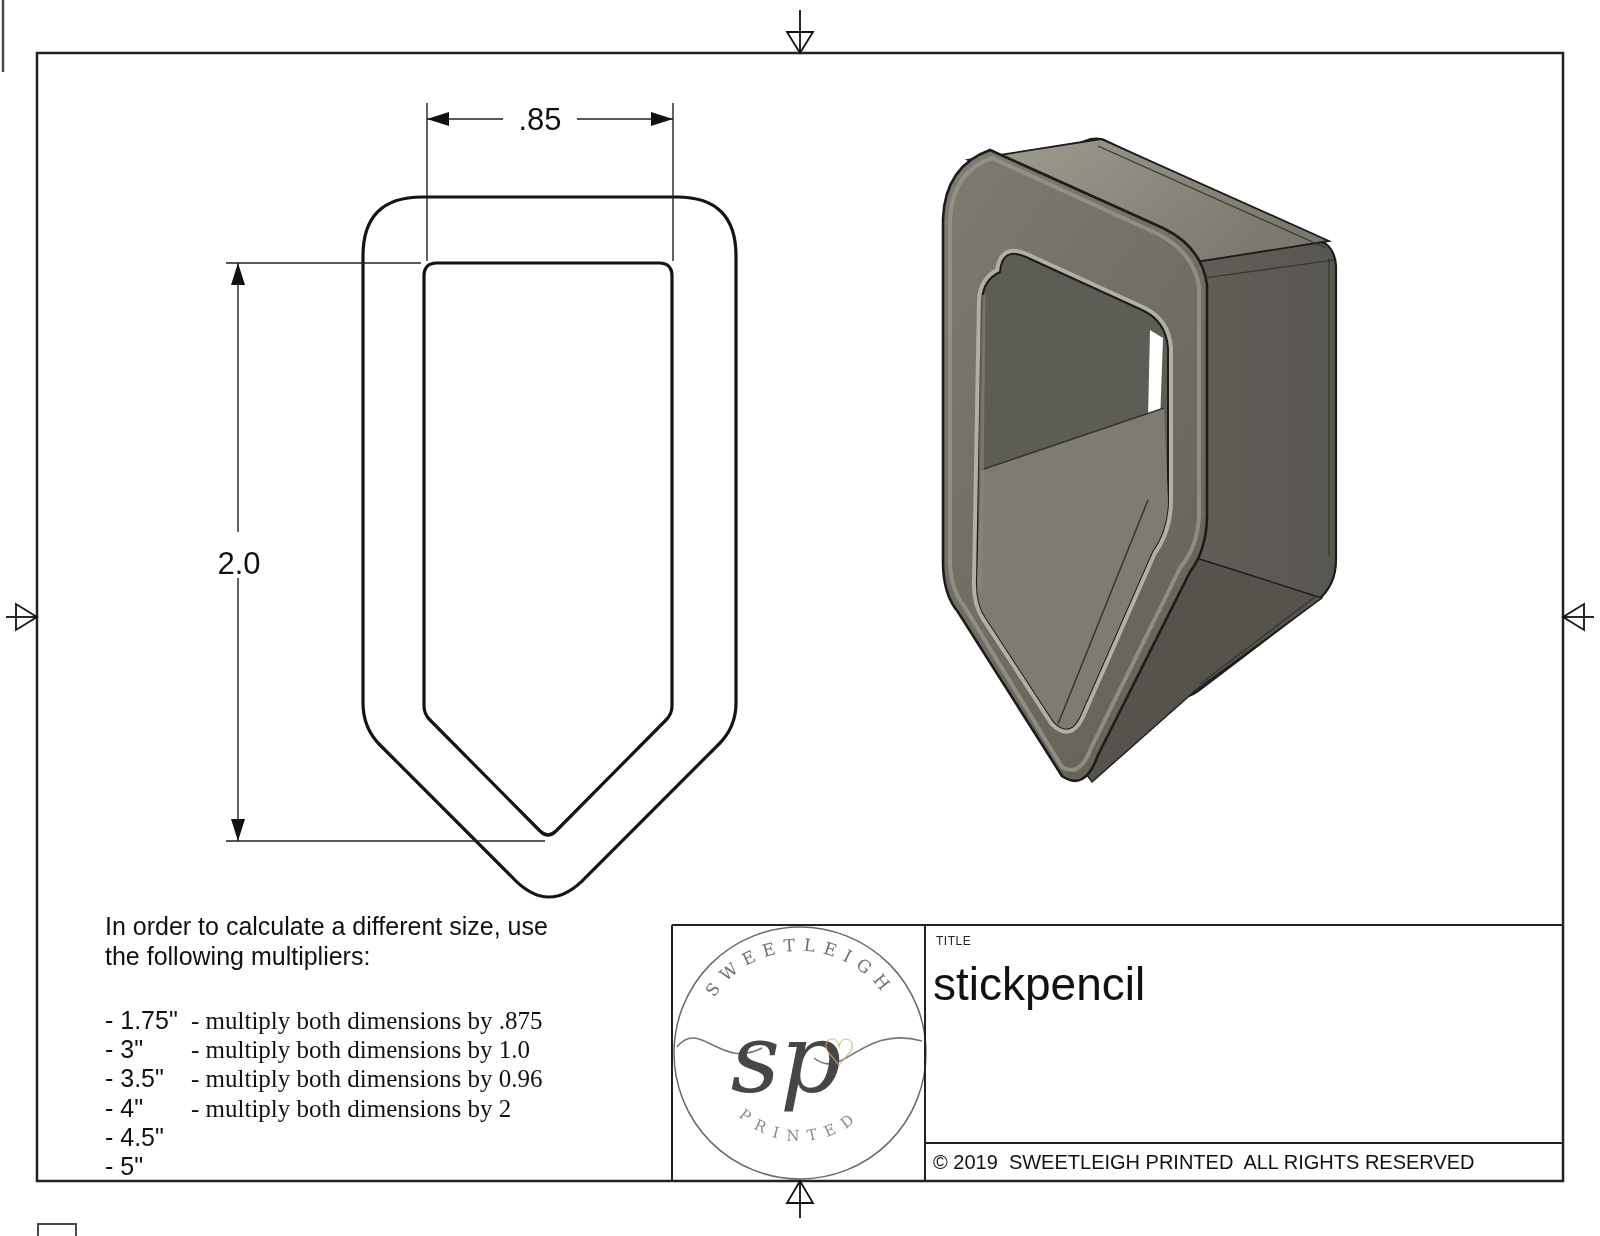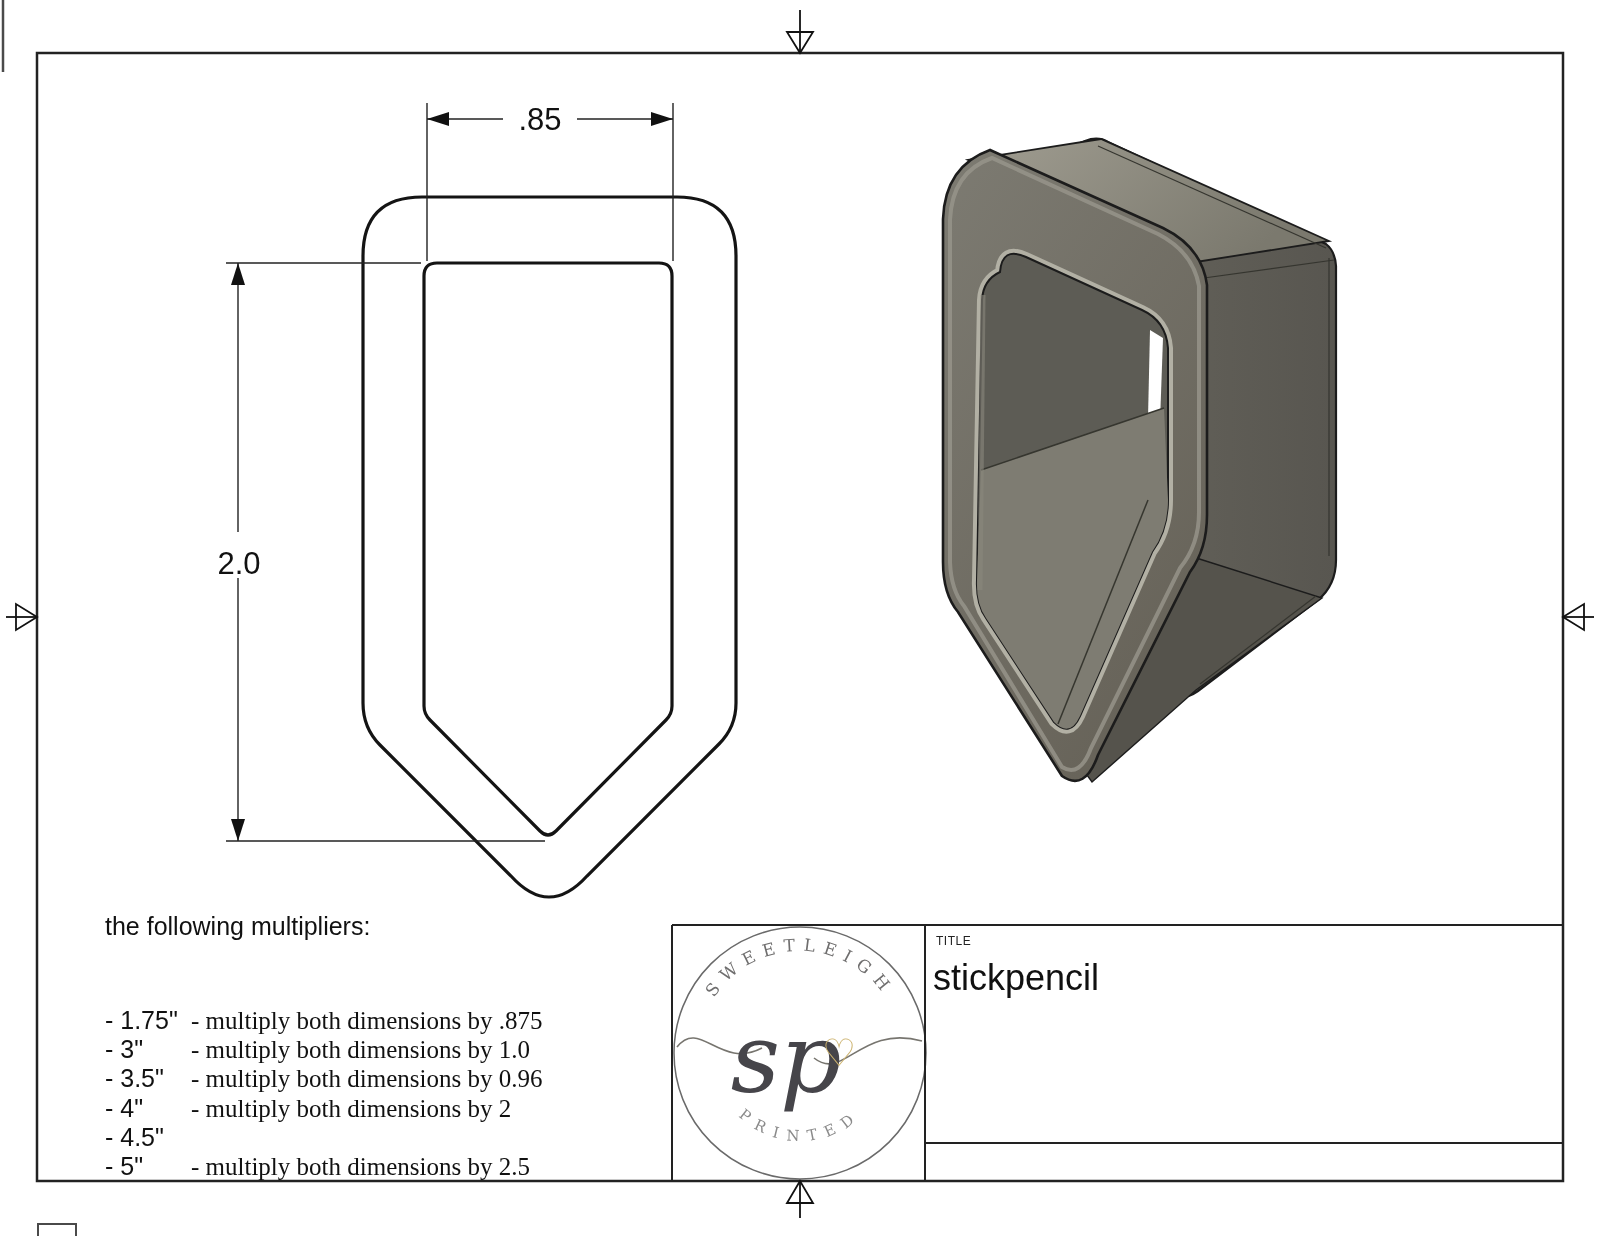--- a/index.html
+++ b/index.html
@@ -6,21 +6,21 @@
   #stage{position:relative;width:1600px;height:1236px;background:#ffffff;overflow:hidden;
          font-family:"Liberation Sans",sans-serif;color:#1a1a1a;}
   #lineart{position:absolute;left:0;top:0;width:1600px;height:1236px;}
   .abs{position:absolute;}
   .note{left:105px;top:911px;width:470px;font-size:25px;line-height:30px;color:#111;}
   .note-rows{left:105px;top:1006px;width:480px;font-size:25px;line-height:29.2px;color:#111;}
   .note-row{display:flex;}
   .note-size{width:86px;flex:0 0 86px;white-space:pre;}
   .note-text{white-space:pre;font-family:Liberation Serif, serif;}
   .title-label{left:936px;top:934px;font-size:12px;letter-spacing:.5px;color:#222;}
-  .drawing-title{left:933px;top:957px;font-size:36px;color:#111;}
+  .drawing-title{left:933px;top:957px;font-size:46px;color:#111;}
   .copyright{left:933px;top:1151px;font-size:20px;color:#111;white-space:pre;}
   .dim-text{font-family:"Liberation Sans",sans-serif;font-size:31px;fill:#111;}
   .logo-arc-top{font-family:"DejaVu Serif",serif;font-size:17px;letter-spacing:8px;fill:#6f6e6e;}
   .logo-arc-bottom{font-family:"DejaVu Serif",serif;font-size:15px;letter-spacing:9px;fill:#8a8a8a;}
   .logo-mono{font-family:"DejaVu Serif",serif;font-style:italic;font-size:96px;fill:#46454a;}
   .logo-heart{font-size:38px;}
 </style>
 </head>
 <body>
 
@@ -142,20 +142,21 @@
 
   <g stroke="#222" stroke-width="2" fill="none">
     <line x1="672" y1="925" x2="1563" y2="925"></line>
     <line x1="672" y1="925" x2="672" y2="1181"></line>
     <line x1="925" y1="925" x2="925" y2="1181"></line>
     <line x1="925" y1="1143" x2="1563" y2="1143"></line>
   </g>
 </svg>
 
   <div class="abs note">
+    <div>In order to calculate a different size, use</div>
     <div>the following multipliers:</div>
   </div>
   <div class="abs note-rows">
     <div class="note-row">
       <span class="note-size">- 1.75"</span>
       <span class="note-text">- multiply both dimensions by .875</span>
     </div>
     <div class="note-row">
       <span class="note-size">- 3"</span>
       <span class="note-text">- multiply both dimensions by 1.0</span>
@@ -166,20 +167,20 @@
     </div>
     <div class="note-row">
       <span class="note-size">- 4"</span>
       <span class="note-text">- multiply both dimensions by 2</span>
     </div>
     <div class="note-row">
       <span class="note-size">- 4.5"</span>
     </div>
     <div class="note-row">
       <span class="note-size">- 5"</span>
-      <span class="note-text">- multiply both dimensions by 2.5</span>
     </div>
   </div>
 
   <div class="abs title-label">TITLE</div>
   <div class="abs drawing-title">stickpencil</div>
+  <div class="abs copyright">© 2019  SWEETLEIGH PRINTED  ALL RIGHTS RESERVED</div>
 
 </div>
 
 </body></html>

